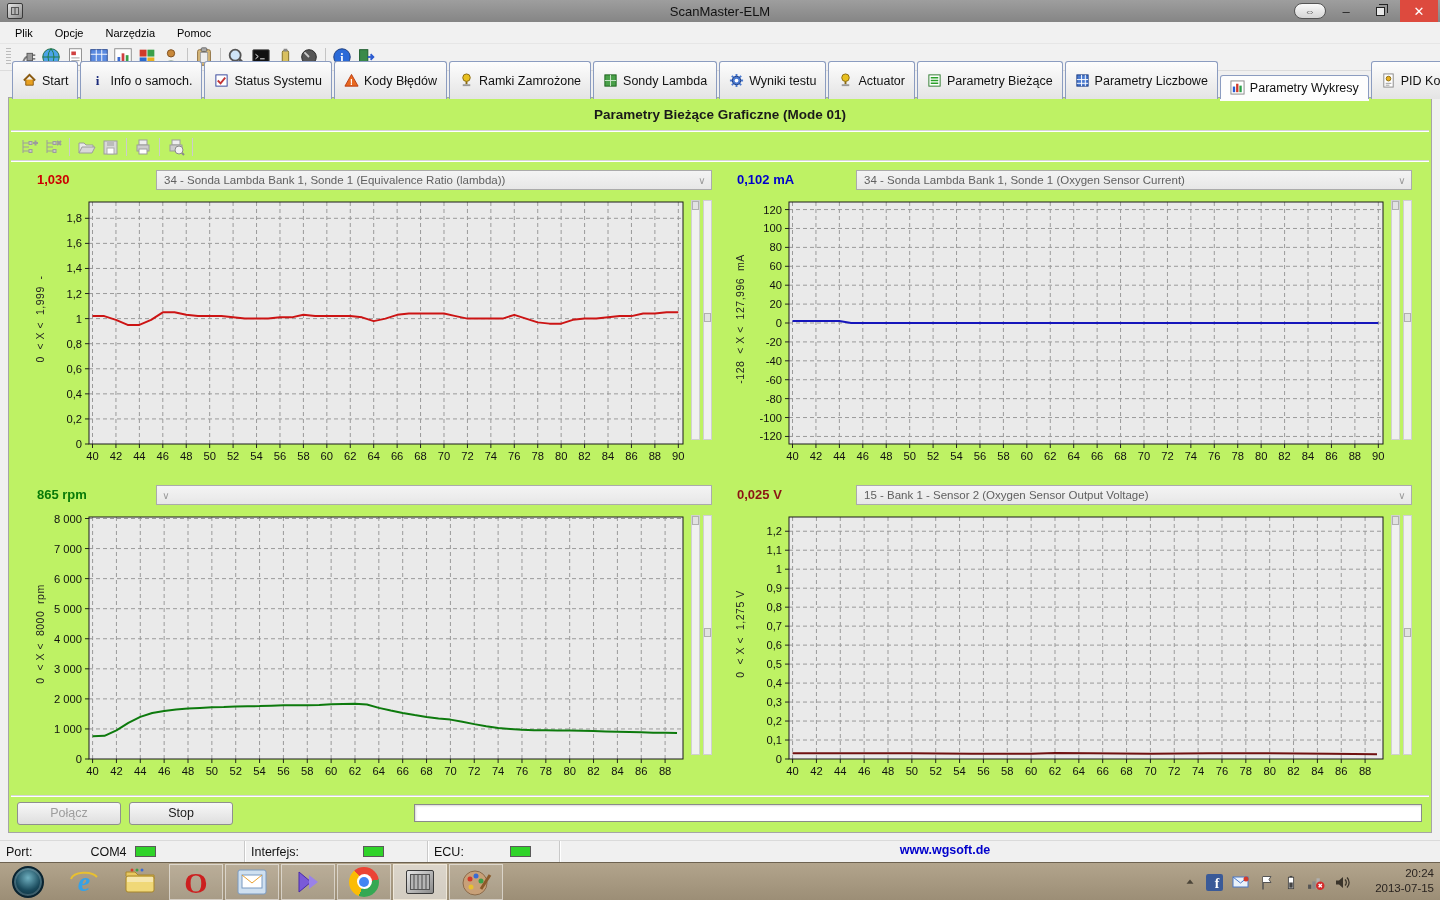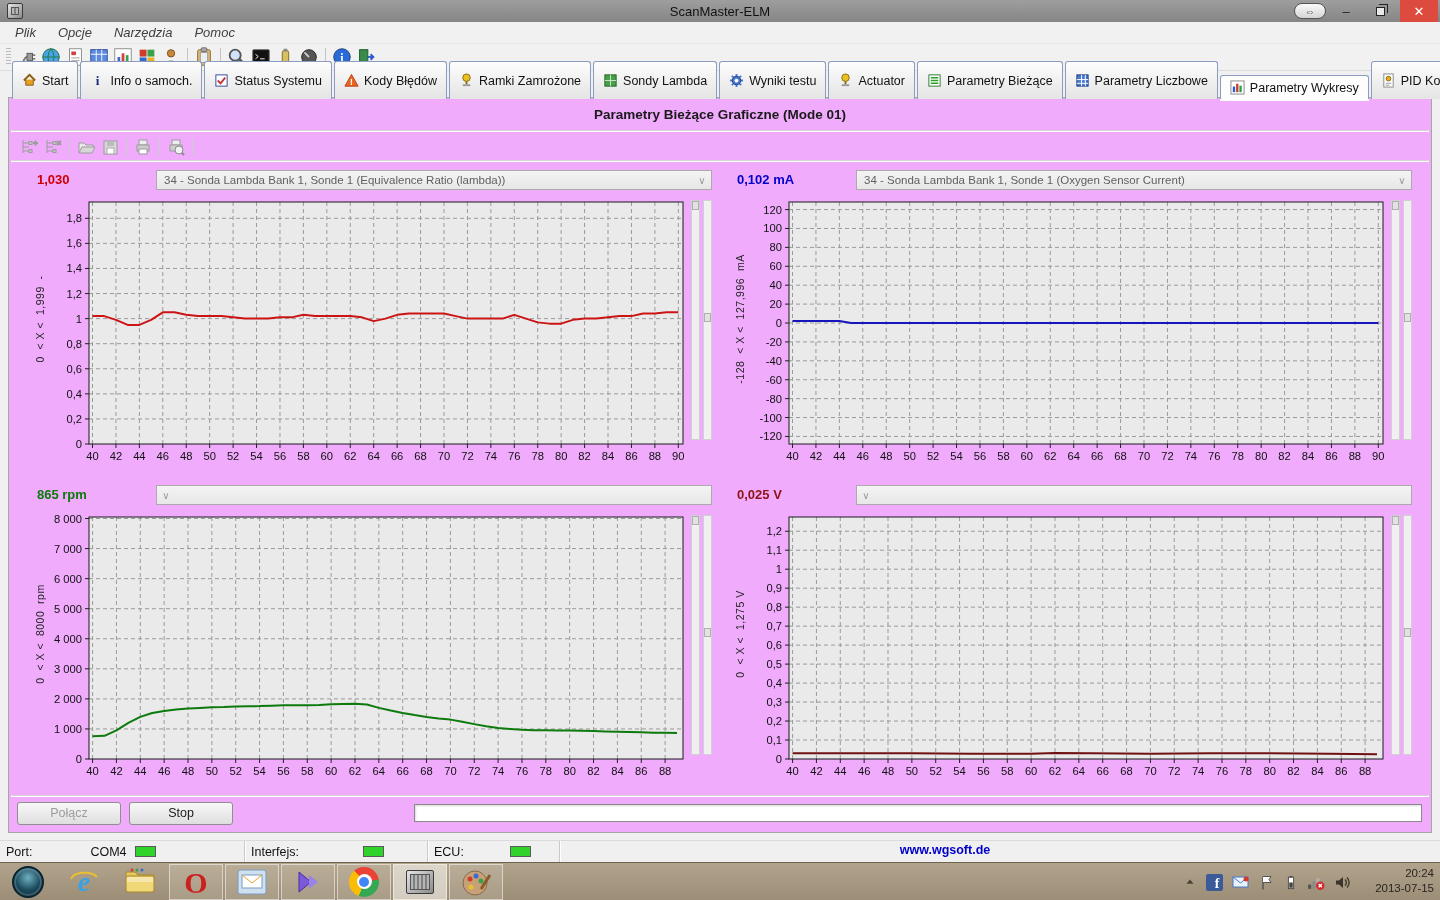--- a/index.html
+++ b/index.html
@@ -19,39 +19,39 @@
     background:linear-gradient(#fafafa,#d5d5d5); text-align:center; line-height:14px; font-size:11px; color:#333; }
   .ctl { width:28px; height:20px; display:flex; align-items:center; justify-content:center; color:#222; font-size:13px; }
   .ctl-close { width:38px; height:22px; background:#dd4a3e; color:#fff; font-size:13px; }
   .restore-glyph { width:9px; height:9px; border:1px solid #222; background:#e8e8e8; position:relative; }
   .restore-glyph::before { content:""; position:absolute; left:2px; top:-4px; width:8px; height:8px;
     border:1px solid #222; border-left:none; border-bottom:none; }
 
   
   #menubar { position:absolute; left:0; top:22px; width:1440px; height:22px; background:#f1f1f1;
     display:flex; align-items:center; padding-left:4px; border-bottom:1px solid #e6e6e6; }
-  .menu-item { padding:2px 11px; font-size:13px; color:#404040;font-style:italic; }
+  .menu-item { padding:2px 11px; font-size:11px; color:#000000; }
   #toolbar { position:absolute; left:0; top:44px; width:1440px; height:27px; background:#f1f1f1;
     display:flex; align-items:center; padding-left:4px; border-bottom:1px solid #dcdcdc; }
   .tb-handle { width:5px; height:18px; margin:0 4px 0 2px;
     background:repeating-linear-gradient(#bbb 0 1px,transparent 1px 3px); }
   .tb-btn { width:24px; height:24px; display:flex; align-items:center; justify-content:center; }
   .tb-sep { width:1px; height:18px; background:#c4c4c4; margin:0 4px; }
 
   
   #tabrow { position:absolute; left:12px; top:75px; height:24px; display:flex; align-items:flex-end; z-index:5; }
   .tab { height:38px; display:flex; align-items:center; gap:5px; padding:0 9px;
     border:1px solid #8b9cc0; border-bottom:none; border-radius:3px 3px 0 0; margin-right:2px;
     background:linear-gradient(#fdfdfd,#e4e4e4); font-size:12.5px; color:#111; white-space:nowrap; }
   .tab.active { height:24px; background:#fdfdfd; position:relative; z-index:6; box-shadow:0 2px 0 #fdfdfd; }
   .tab-ico { width:15px; height:15px; display:inline-flex; }
 
   
   #mainpanel { position:absolute; left:8px; top:97px; width:1424px; height:736px;
-    background:#f0abfc; border:1px solid #a5a5a5; }
+    background:#bef264; border:1px solid #a5a5a5; }
   #content-title { position:absolute; left:0; top:9px; width:100%; text-align:center; font-weight:bold; font-size:13.5px; }
   .groove { position:absolute; left:2px; width:1418px; height:2px; border-top:1px solid #d6d6d6; border-bottom:1px solid #ffffff; }
   #graph-toolbar { position:absolute; left:8px; top:36px; height:26px; display:flex; align-items:center; }
   .gtb-btn { width:24px; height:24px; display:flex; align-items:center; justify-content:center; }
   .gtb-sep { width:1px; height:18px; background:#cccccc; margin:0 4px; }
 
   
   .chart-panel { position:absolute; width:694px; height:308px; }
   .chart-header { position:absolute; left:0; top:0; width:100%; height:30px; }
   .chart-value { position:absolute; left:14px; top:6px; font-weight:bold; font-size:13px; }
@@ -801,20 +801,21 @@
             <div class="vthumb t-mid"></div>
           </div>
       </div>
     </div>
   </div>
 
   <div class="chart-panel" style="left:714px; top:383px;">
     <div class="chart-header">
       <span class="chart-value" style="color: rgb(139, 20, 20);">0,025 V</span>
       <div class="chart-select">
+        <span class="chart-select-label">15 - Bank 1 - Sensor 2 (Oxygen Sensor Output Voltage)</span>
         <span class="chart-select-chevron">∨</span>
       </div>
     </div>
     <div class="chart-body">
       <div class="y-caption">0  &lt; X &lt;  1,275 V</div>
       <svg class="chart-svg" width="664" height="268">
           <rect x="66" y="4" width="594" height="242" fill="#eaeaea"></rect>
           <line x1="66" y1="18.235294117647072" x2="660" y2="18.235294117647072" stroke="#9a9a9a" stroke-dasharray="4 3"></line>
           <line x1="62" y1="18.235294117647072" x2="66" y2="18.235294117647072" stroke="#222"></line>
           <text x="59" y="22.235294117647072" text-anchor="end" font-size="11.2" fill="#111" font-family="Liberation Sans, sans-serif">1,2</text>

